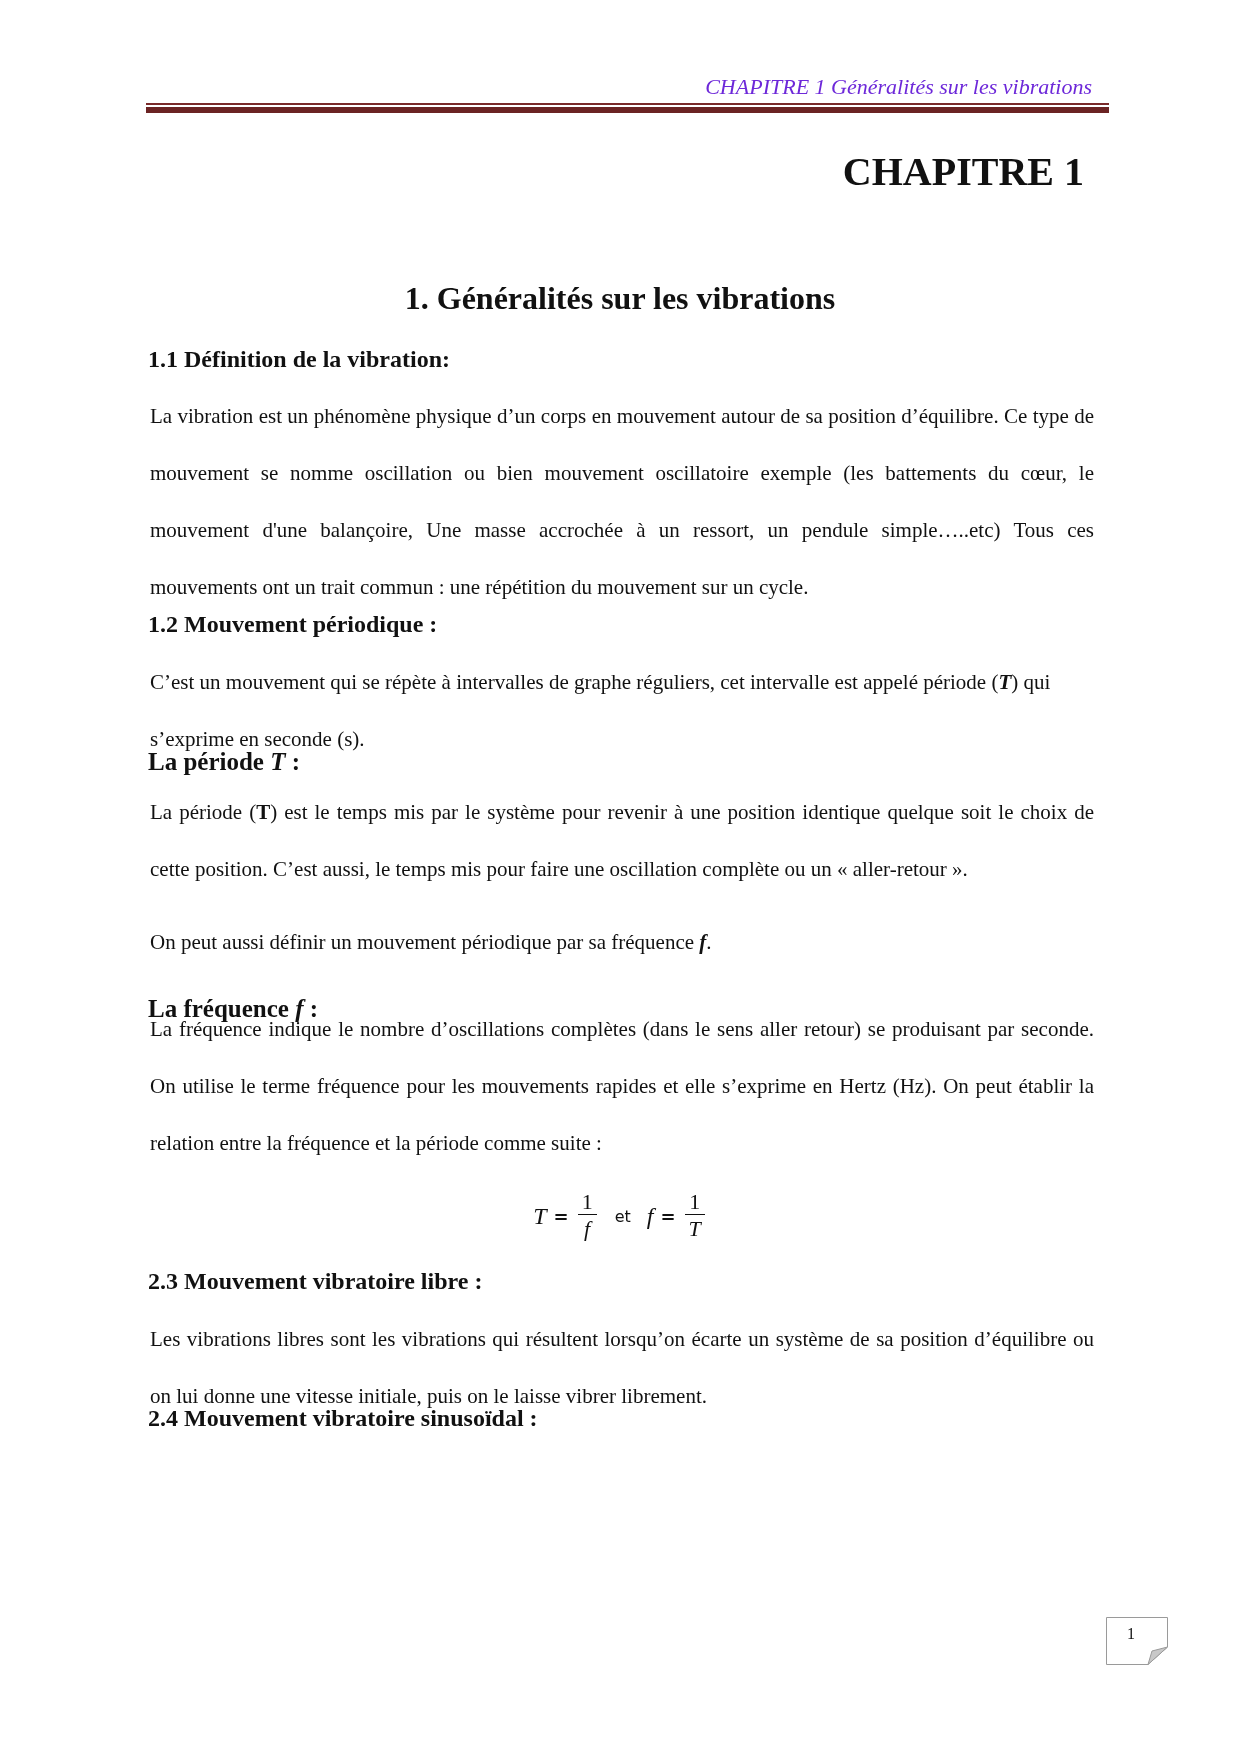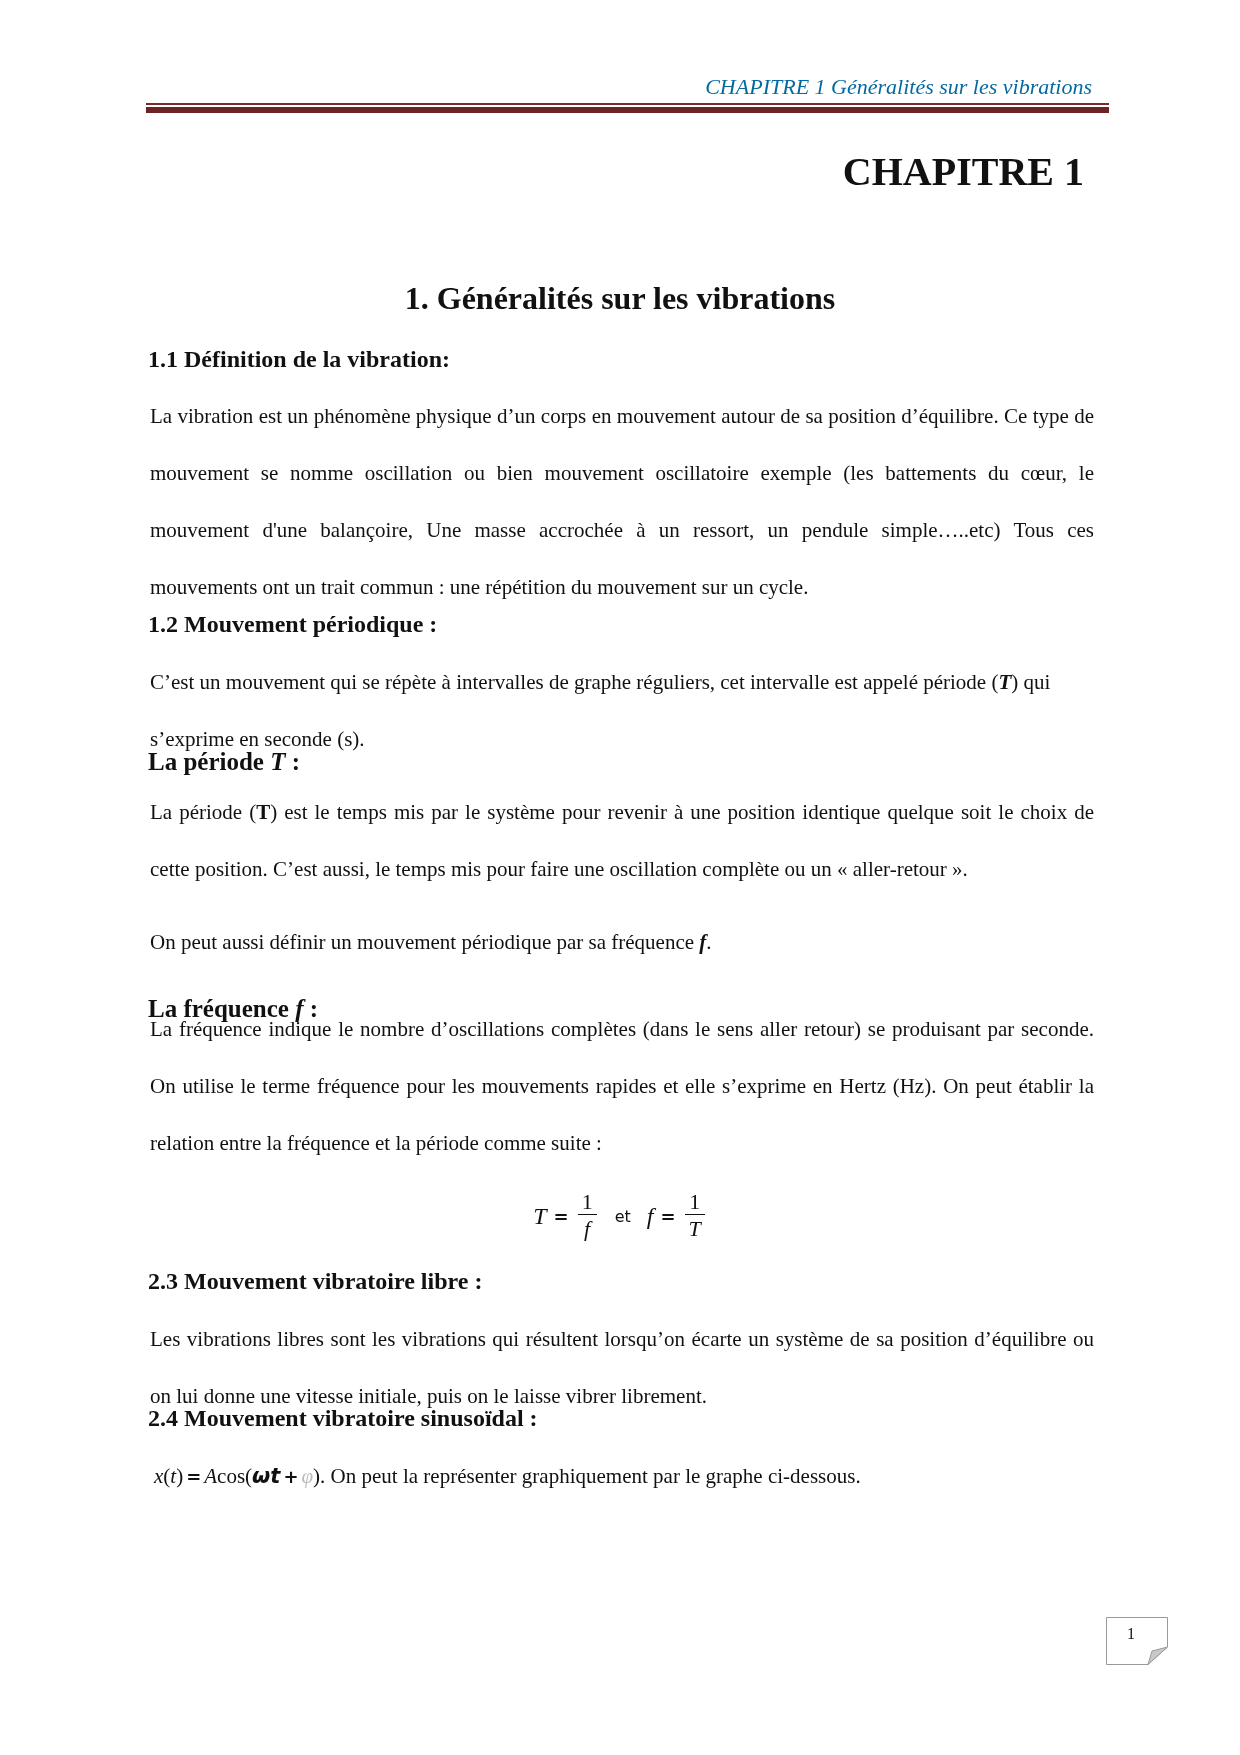--- a/index.html
+++ b/index.html
@@ -1,20 +1,20 @@
 <!DOCTYPE html>
 <html><head>
 <meta charset="utf-8">
 <style>
   html, body { margin: 0; padding: 0; background: #ffffff; }
   body { width: 1240px; height: 1755px; position: relative; overflow: hidden;
          font-family: "Liberation Serif", "DejaVu Serif", serif; color: #111; }
   .abs { position: absolute; }
   #running-header { left: 146px; width: 946px; top: 74px; text-align: right;
-                    font-style: italic; font-size: 22px; color: #0369a1; }
+                    font-style: italic; font-size: 22px; color: #6d28d9; }
   #rule-thin { left: 146px; width: 963px; top: 103px; height: 2px; background: #7a2a2a; }
   #rule-thick { left: 146px; width: 963px; top: 107px; height: 6px; background: #6b2323; }
   #chapter-title { left: 0; width: 1084px; top: 148px; text-align: right;
                    font-weight: bold; font-size: 40px; }
   #section-title { left: 0; width: 1240px; top: 264px; text-align: center;
                    font-weight: bold; font-size: 32px; margin-top: 16px; }
   .h2 { left: 148px; font-weight: bold; font-size: 24px; }
   .h3 { left: 148px; font-weight: bold; font-size: 25px; }
   .para { left: 150px; width: 944px; font-size: 21px; line-height: 57px; text-align: justify; }
   .para p { margin: 0; }
@@ -95,21 +95,20 @@
   </div>
 </div>
 
 <div class="abs h2" style="top:1268px;">2.3 Mouvement vibratoire libre :</div>
 <div class="abs para" style="top:1311px;">
   <p>Les vibrations libres sont les vibrations qui résultent lorsqu’on écarte un système de sa position d’équilibre ou on lui donne une vitesse initiale, puis on le laisse vibrer librement.</p>
 </div>
 
 <div class="abs h2" style="top:1405px;">2.4 Mouvement vibratoire sinusoïdal :</div>
 <div class="abs para nojust" style="top:1448px;">
-  <p><span class="it" style="margin-left:4px;">x</span>(<span class="it">t</span>)<span class="eq-sign">=</span><span class="it">A</span><span>cos(</span><span class="omega">ωt</span><span class="eq-sign">+</span><span class="phi it">φ</span><span>)</span><span>. On peut la  représenter graphiquement par le graphe ci-dessous.</span></p>
 </div>
 
 <div id="page-number-box" class="abs">
   <svg width="62" height="48" viewBox="0 0 62 48">
     <path d="M0.5 0.5 H61.5 V30 L42 47.5 H0.5 Z" fill="#ffffff" stroke="#9a9a9a" stroke-width="1"></path>
     <path d="M61.5 30 L42 47.5 L46 34 Z" fill="#c8c8c8" stroke="#9a9a9a" stroke-width="1"></path>
   </svg>
   <div id="page-number">1</div>
 </div>
 

